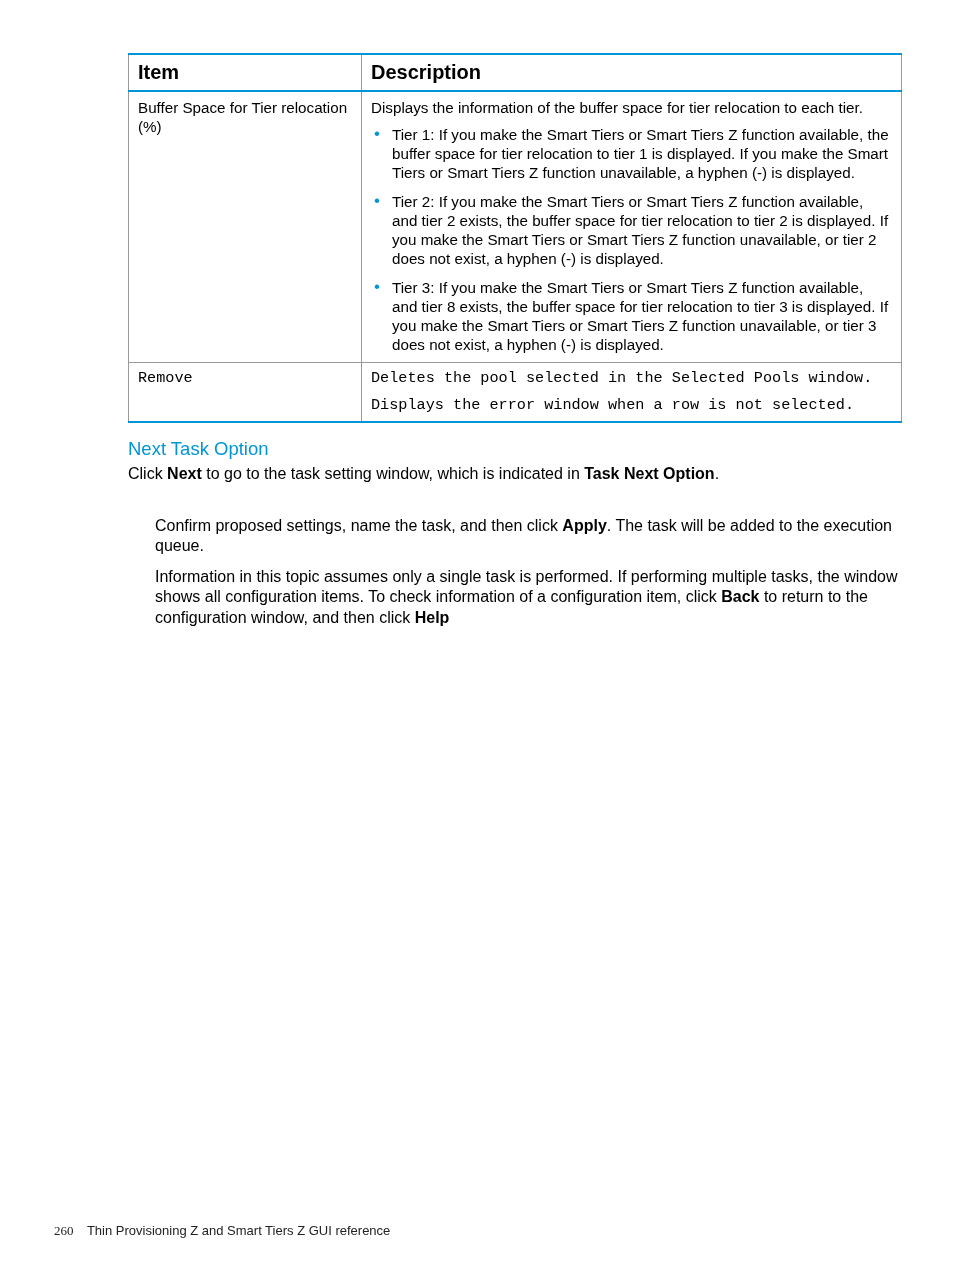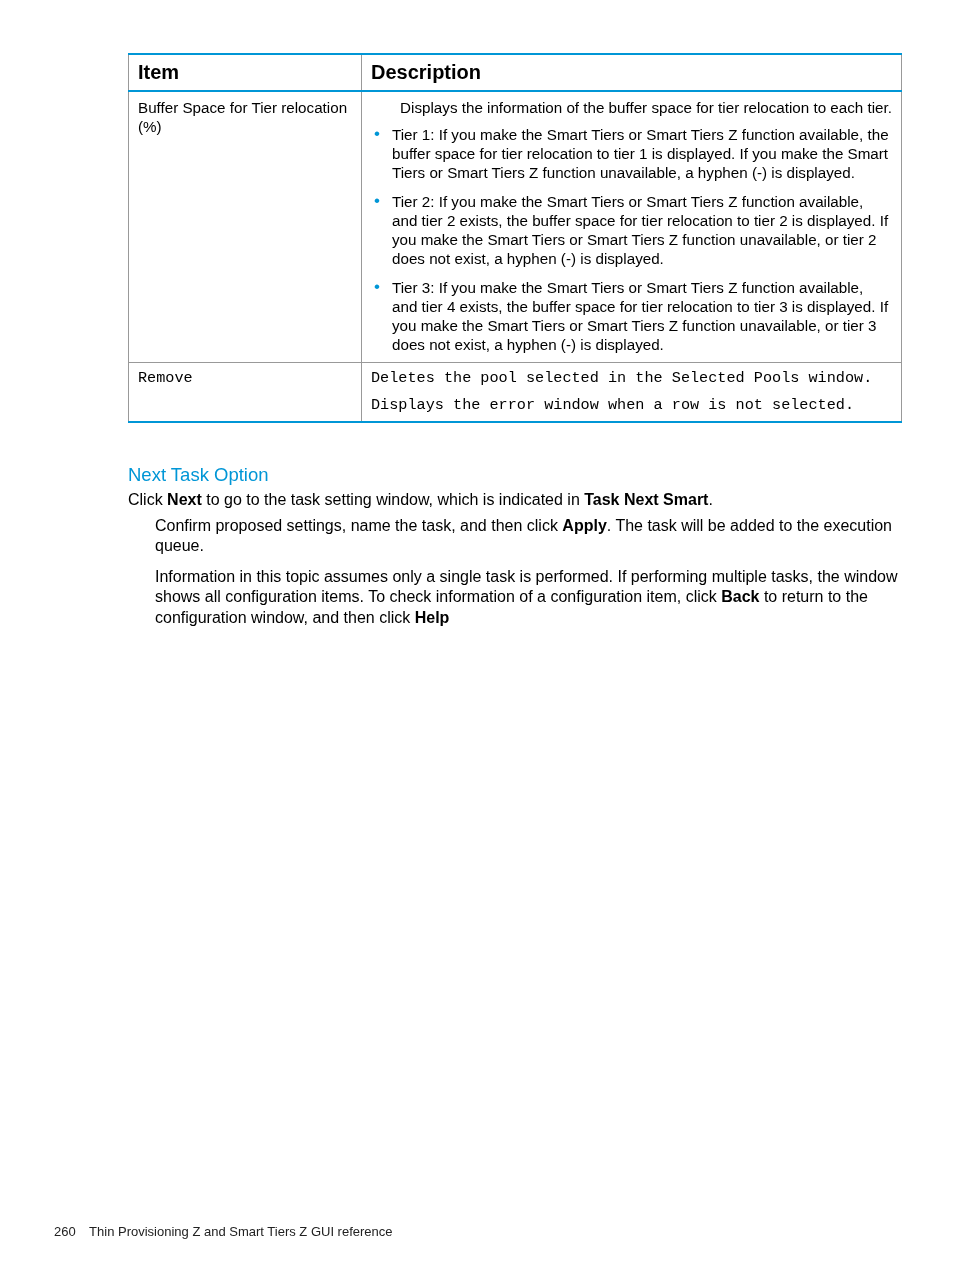--- a/index.html
+++ b/index.html
@@ -73,21 +73,20 @@
     content: "•";
     position: absolute;
     left: -14px;
     top: 0;
     color: #0096d6;
     font-size: 17px;
     line-height: 1;
   }
   .desc-pre {
     margin-bottom: 4px;
-    text-align: right;
   }
   .section-h4 {
     color: #0096d6;
     font-weight: normal;
     font-size: 18.5px;
     margin: 0 0 4px 0;
   }
   .section-h2 {
     color: #0096d6;
     font-weight: normal;
@@ -95,21 +94,21 @@
     margin: 0 0 6px 0;
   }
   .body-text {
     font-size: 16px;
     line-height: 1.28;
     margin: 0 0 10px 0;
   }
   .next-task {
     position: absolute;
     left: 128px;
-    top: 464px;
+    top: 438px;
     width: 774px;
   }
   .create-pools {
     position: absolute;
     left: 54px;
     top: 516px;
     width: 848px;
   }
   .create-pools .body-text {
     margin-left: 101px;
@@ -118,20 +117,21 @@
   .footer {
     position: absolute;
     left: 54px;
     bottom: 32px;
     font-size: 13px;
     color: #222;
   }
   .footer .pg {
     display: inline-block;
     margin-right: 10px;
+    font-family: Liberation Serif, serif;
   }
   b { font-weight: bold; }
   .p-space { margin-top: 8px; }
 </style>
 </head>
 <body>
 
 <div class="page">
 
   <div class="table-wrap">
@@ -147,39 +147,39 @@
         </tr>
       </thead>
       <tbody>
         <tr>
           <td>Buffer Space for Tier relocation (%)</td>
           <td>
             <div class="desc-pre">Displays the information of the buffer space for tier relocation to each tier.</div>
             <ul class="tier">
               <li>Tier 1: If you make the Smart Tiers or Smart Tiers Z function available, the buffer space for tier relocation to tier 1 is displayed. If you make the Smart Tiers or Smart Tiers Z function unavailable, a hyphen (-) is displayed.</li>
               <li>Tier 2: If you make the Smart Tiers or Smart Tiers Z function available, and tier 2 exists, the buffer space for tier relocation to tier 2 is displayed. If you make the Smart Tiers or Smart Tiers Z function unavailable, or tier 2 does not exist, a hyphen (-) is displayed.</li>
-              <li>Tier 3: If you make the Smart Tiers or Smart Tiers Z function available, and tier 4 exists, the buffer space for tier relocation to tier 3 is displayed. If you make the Smart Tiers or Smart Tiers Z function unavailable, or tier 3 does not exist, a hyphen (-) is displayed.</li>
+              <li>Tier 3: If you make the Smart Tiers or Smart Tiers Z function available, and tier 8 exists, the buffer space for tier relocation to tier 3 is displayed. If you make the Smart Tiers or Smart Tiers Z function unavailable, or tier 3 does not exist, a hyphen (-) is displayed.</li>
             </ul>
           </td>
         </tr>
         <tr>
           <td>Remove</td>
           <td>
             <div>Deletes the pool selected in the Selected Pools window.</div>
             <div class="p-space">Displays the error window when a row is not selected.</div>
           </td>
         </tr>
       </tbody>
     </table>
   </div>
 
   <div class="next-task">
     <div class="section-h4">Next Task Option</div>
     <p class="body-text">
-      <span>Click </span><b>Next</b><span> to go to the task setting window, which is indicated in </span><b>Task Next Smart</b><span>.</span>
+      <span>Click </span><b>Next</b><span> to go to the task setting window, which is indicated in </span><b>Task Next Option</b><span>.</span>
     </p>
   </div>
 
   <div class="create-pools">
     <p class="body-text">
       <span>Confirm proposed settings, name the task, and then click </span><b>Apply</b><span>. The task will be added to the execution queue.</span>
     </p>
     <p class="body-text">
       <span>Information in this topic assumes only a single task is performed. If performing multiple tasks, the window shows all configuration items. To check information of a configuration item, click </span><b>Back</b><span> to return to the configuration window, and then click </span><b>Help</b>
     </p>

